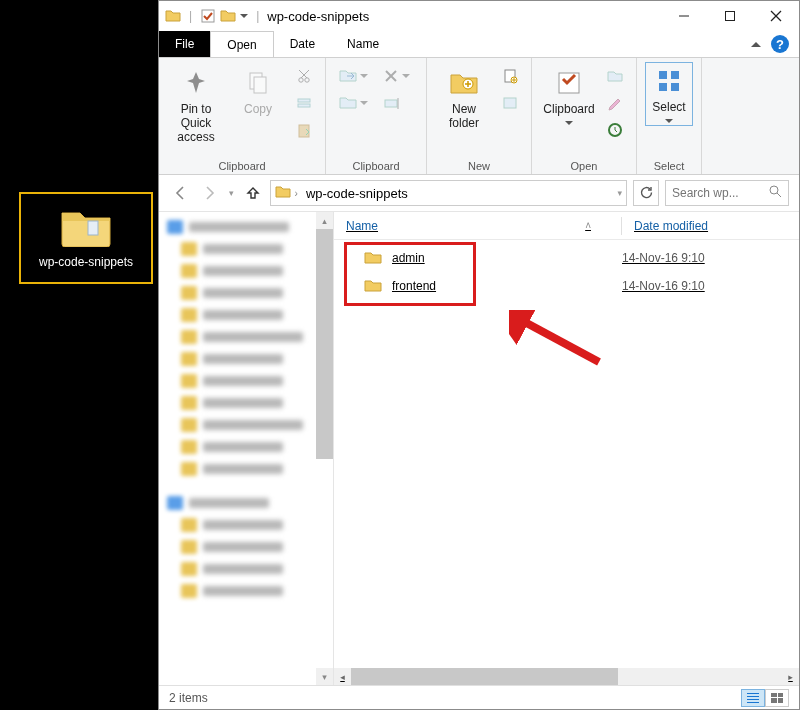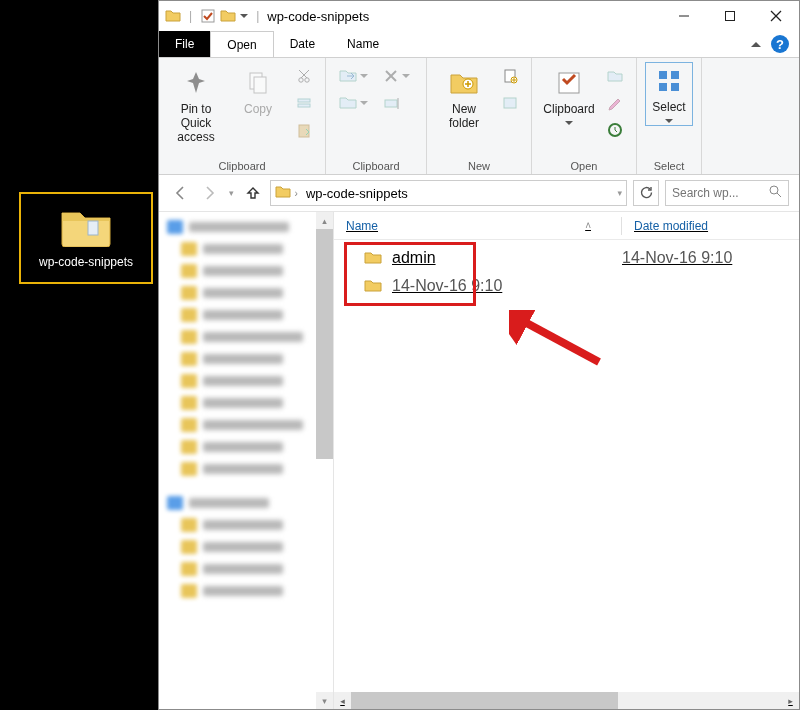--- a/index.html
+++ b/index.html
@@ -66,21 +66,21 @@
     .sidebar-scroll { position: absolute; right: 0; top: 0; width: 17px; height: 100%; }
     .sidebar-scroll .sb-up, .sidebar-scroll .sb-down { height: 17px; background: #f0f0f0; display: flex; align-items: center; justify-content: center; font-size: 9px; color: #888; }
     .sidebar-scroll .sb-down { position: absolute; bottom: 0; width: 100%; }
     .sidebar-scroll .sb-thumb { position: absolute; top: 17px; width: 100%; height: 230px; background: #c8c8c8; }
     .filepane { flex: 1; display: flex; flex-direction: column; position: relative; text-decoration: underline; }
     .cols { height: 28px; display: flex; align-items: center; font-size: 12px; color: #1560a6; border-bottom: 1px solid #eaeaea; padding: 0 12px; }
     .col-name { flex: 0 0 275px; display: flex; align-items: center; gap: 60px; cursor: pointer; }
     .col-date { cursor: pointer; }
     .sort-ind { color: #888; font-size: 10px; margin-left: auto; margin-right: 30px; }
     .col-sep { width: 1px; height: 18px; background: #e0e0e0; margin: 0 12px 0 0; }
-    .filelist { flex: 1; padding: 4px 12px; font-size: 16px; position: relative; }
+    .filelist { flex: 1; padding: 4px 12px; font-size: 12px; position: relative; }
     .hilite { position: absolute; left: 10px; top: 2px; width: 132px; height: 64px; border: 3px solid #d91c1c; }
     .frow { height: 28px; display: flex; align-items: center; gap: 10px; padding-left: 18px; cursor: pointer; }
     .frow .fico { width: 18px; height: 16px; }
     .fname { flex: 0 0 220px; }
     .fdate { color: #555; white-space: nowrap; }
     .red-arrow { position: absolute; left: 175px; top: 70px; width: 100px; height: 60px; pointer-events: none; }
     .hscroll { height: 17px; display: flex; background: #f0f0f0; align-items: center; }
     .hs-btn { width: 17px; height: 17px; display: flex; align-items: center; justify-content: center; font-size: 9px; color: #666; }
     .hs-track { flex: 1; height: 100%; position: relative; }
     .hs-thumb { position: absolute; left: 0; top: 0; height: 100%; width: 62%; background: #c8c8c8; }
@@ -477,20 +477,21 @@
           <span class="fico"><svg width="18" height="16" viewBox="0 0 18 16">
                 <path d="M1 3h6l2 2h8v8H1z" fill="#f2cc62" stroke="#caa23a"></path>
               </svg></span>
           <span class="fname">admin</span>
           <span class="fdate">14-Nov-16 9:10</span>
         </div>
         <div class="frow">
           <span class="fico"><svg width="18" height="16" viewBox="0 0 18 16">
                 <path d="M1 3h6l2 2h8v8H1z" fill="#f2cc62" stroke="#caa23a"></path>
               </svg></span>
+          <span class="fname">frontend</span>
           <span class="fdate">14-Nov-16 9:10</span>
         </div>
         <svg class="red-arrow" viewBox="0 0 100 60">
           <defs>
               <marker id="ah" markerWidth="6" markerHeight="6" refX="1" refY="3" orient="auto">
                 <path d="M0 0L6 3L0 6z" fill="#d91c1c"></path>
               </marker>
             </defs>
           <line x1="90" y1="52" x2="12" y2="10" stroke="#d91c1c" stroke-width="8" marker-end="url(#ah)"></line>
         </svg>
@@ -498,13 +499,29 @@
       <div class="hscroll">
         <div class="hs-btn">◂</div>
         <div class="hs-track">
             <div class="hs-thumb"></div>
           </div>
         <div class="hs-btn">▸</div>
       </div>
     </div>
   </div>
 
+  <div class="statusbar">
+    <span>2 items</span>
+    <div class="view-toggle">
+      <div class="vt-btn active">
+          <div class="vt-bars"></div>
+        </div>
+      <div class="vt-btn">
+          <div class="vt-grid">
+            <span></span>
+            <span></span>
+            <span></span>
+            <span></span>
+          </div>
+        </div>
+    </div>
+  </div>
 </div>
 
 </body></html>

